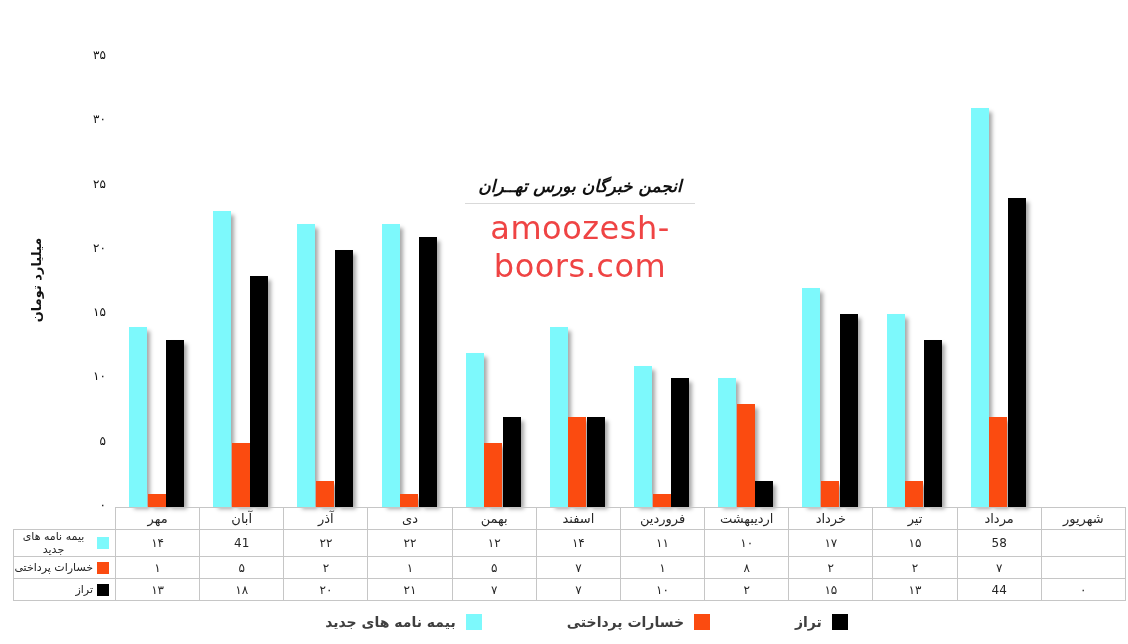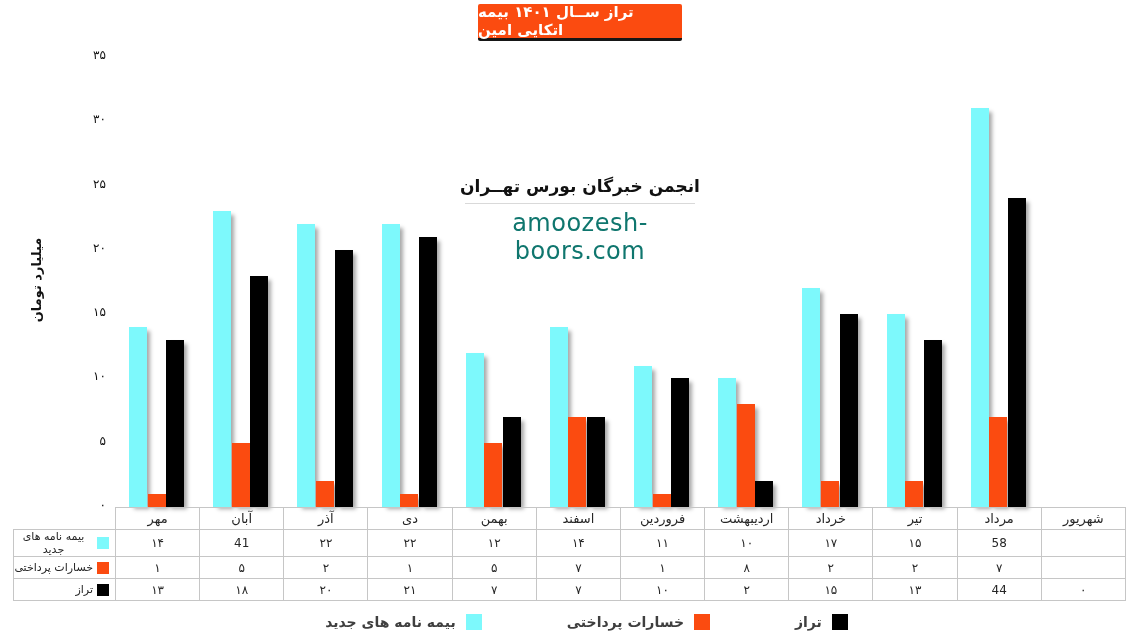--- a/index.html
+++ b/index.html
@@ -23,23 +23,23 @@
     position:absolute; left:56px; width:50px; text-align:right;
     font-size:12px; color:#111; line-height:17px;
   }
 
   
   .plot { position:absolute; left:115px; top:55px; width:1010px; height:452px; }
   .bar { position:absolute; bottom:0; width:18px; box-shadow:4px 3px 4px -1px rgba(0,0,0,0.35); }
 
   
   .watermark { position:absolute; left:455px; top:176px; width:250px; text-align:center; }
-  .watermark .org { font-weight:bold; font-size:17px; color:#111; }
+  .watermark .org { font-weight:bold; font-size:17px; color:#111;font-style:italic; }
   .watermark .rule { border:none; border-top:1px solid #d9d9d9; margin:7px 10px 5px 10px; }
-  .watermark .site { font-size:24px; color:#0f766e; letter-spacing:0.5px; }
+  .watermark .site { font-size:32px; color:#ef4444; letter-spacing:0.5px; }
 
   
   table.data-table {
     position:absolute; left:13px; top:507px; width:1112px;
     border-collapse:collapse; table-layout:fixed; font-size:12px; color:#262626;
   }
   table.data-table td { border:1px solid #c6c6c6; text-align:center; height:21px; padding:0; overflow:hidden; }
   table.data-table td.corner { border:none; }
   table.data-table td.month { font-size:13px; }
   table.data-table td.rowlabel { font-size:11px; }
@@ -53,21 +53,20 @@
   }
   .legend-item { display:flex; align-items:center; gap:10px; }
   .legend-label { font-weight:bold; font-size:14px; color:#3f3f3f; }
   .swatch { width:16px; height:16px; display:inline-block; }
 </style>
 </head>
 <body>
 
 <div id="stage">
 
-  <div class="title-box">تراز ســال ۱۴۰۱ بیمه اتکایی امین</div>
 
   <div class="y-title">میلیارد تومان</div>
 
   <div id="yTicks">
       <div class="y-tick" style="top: 47px;">۳۵</div>
       <div class="y-tick" style="top: 111.286px;">۳۰</div>
       <div class="y-tick" style="top: 175.571px; font-family: Liberation Serif, serif;">۲۵</div>
       <div class="y-tick" style="top: 239.857px;">۲۰</div>
       <div class="y-tick" style="top: 304.143px;">۱۵</div>
       <div class="y-tick" style="top: 368.429px;">۱۰</div>

